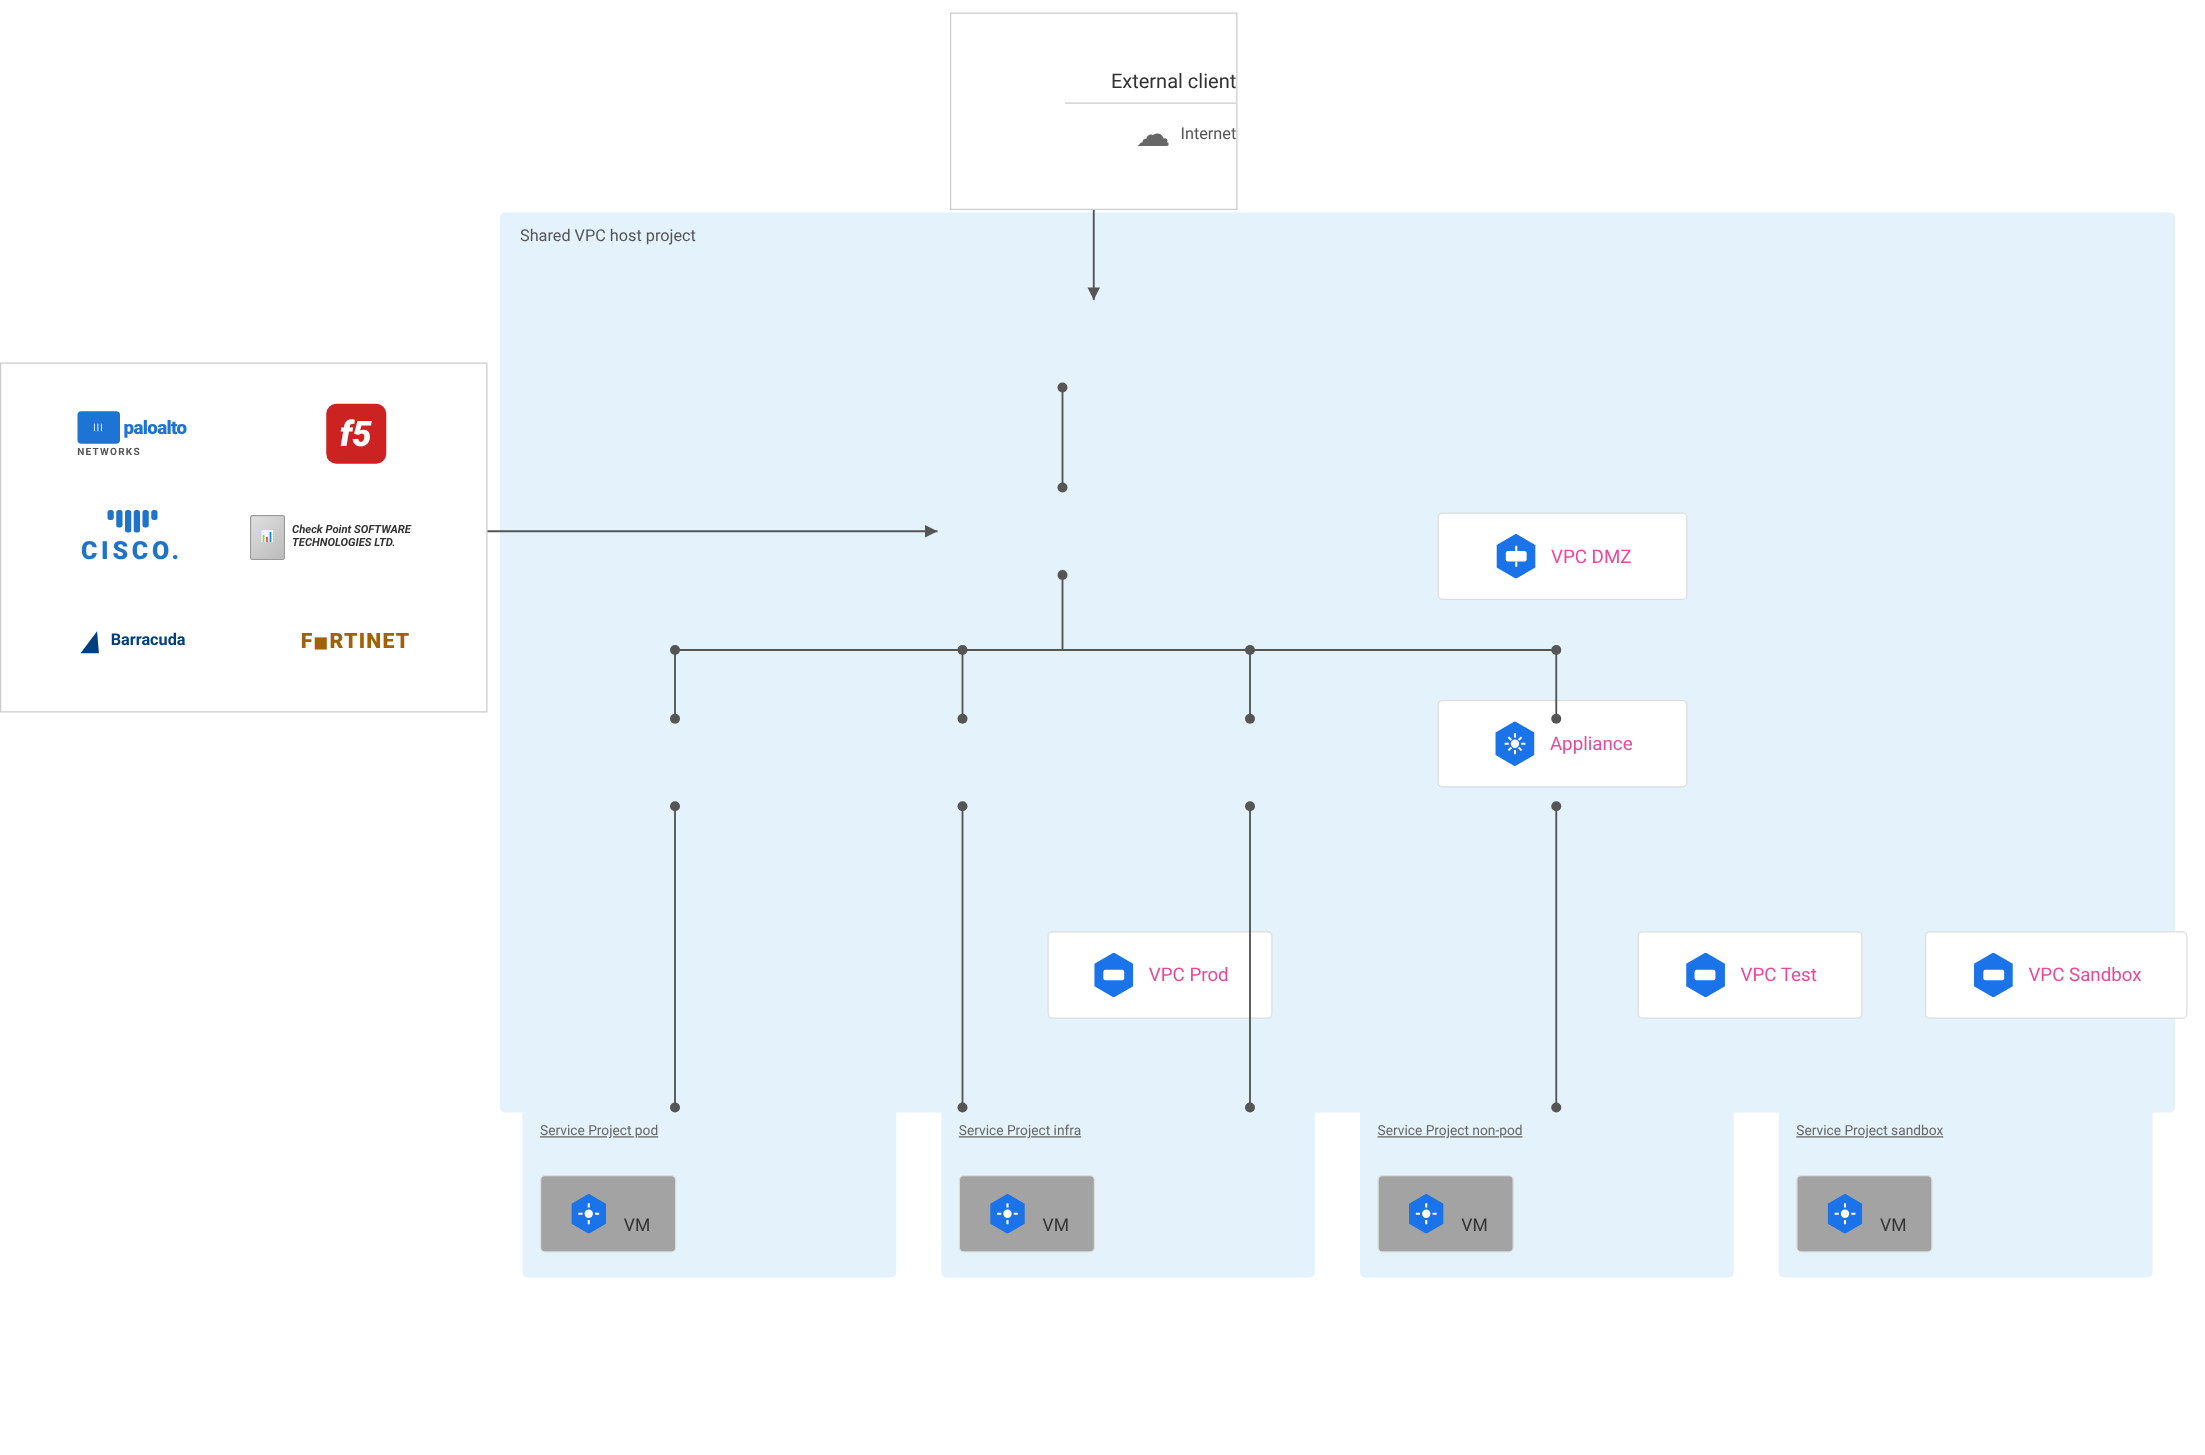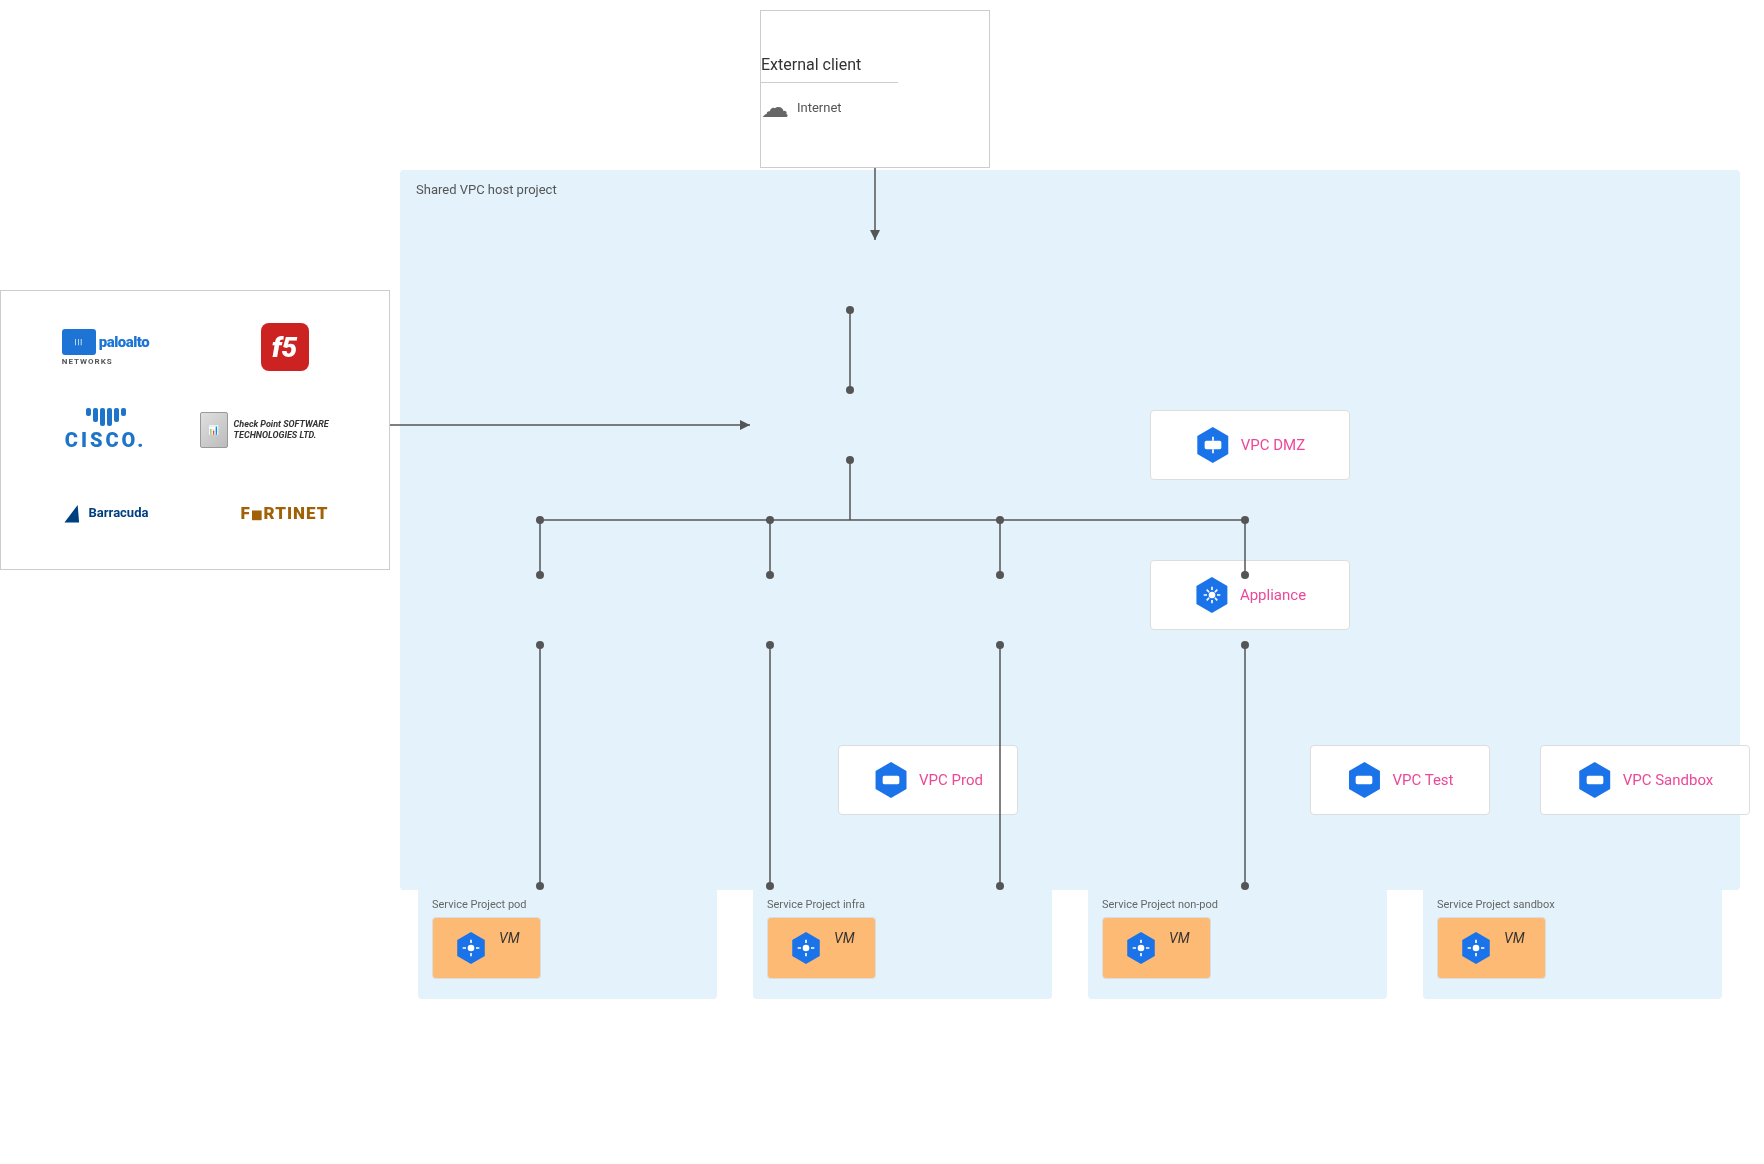--- a/index.html
+++ b/index.html
@@ -160,21 +160,21 @@
     
     .external-client {
       position: absolute;
       left: 760px; top: 10px;
       width: 230px;
       height: 158px;
       border: 1.5px solid #ccc;
       background: #fff;
       display: flex;
       flex-direction: column;
-      align-items: flex-start;
+      align-items: flex-end;
       justify-content: center;
       gap: 8px;
     }
     .external-client-title {
       font-size: 16px;
       color: #333;
     }
     .divider-line {
       width: 60%; border-top: 1px solid #ccc;
     }
@@ -213,52 +213,52 @@
       width: 180px; height: 70px;
     }
     
     #vpc-sandbox {
       left: 1140px; top: 575px;
       width: 210px; height: 70px;
     }
 
     
     .vm-node {
-      background: #fdba74;
+      background: #a3a3a3;
       border: 1.5px solid #ddd;
       border-radius: 4px;
       display: flex;
-      align-items: flex-start;
+      align-items: flex-end;
       gap: 10px;
       padding: 12px 20px;
       font-size: 14px;
       color: #333;
       width: fit-content;
-      font-style: italic;
     }
 
     .service-projects-section {
       position: absolute;
       left: 400px;
       top: 886px;
       width: 1340px;
       display: flex;
     }
 
     .sp-box {
       flex: 1;
       margin: 0 18px;
       background: #e3f2fb;
       padding: 12px 14px 20px;
       border-radius: 4px;
     }
     .sp-title {
       font-size: 11px;
       color: #666;
-      margin-bottom: 6px;
+      margin-bottom: 29px;
+      text-decoration: underline;
     }
   </style>
 </head>
 <body>
 
 <div class="diagram-container">
 
   <div class="vendor-box">
 
     <div class="vendor-logo">

